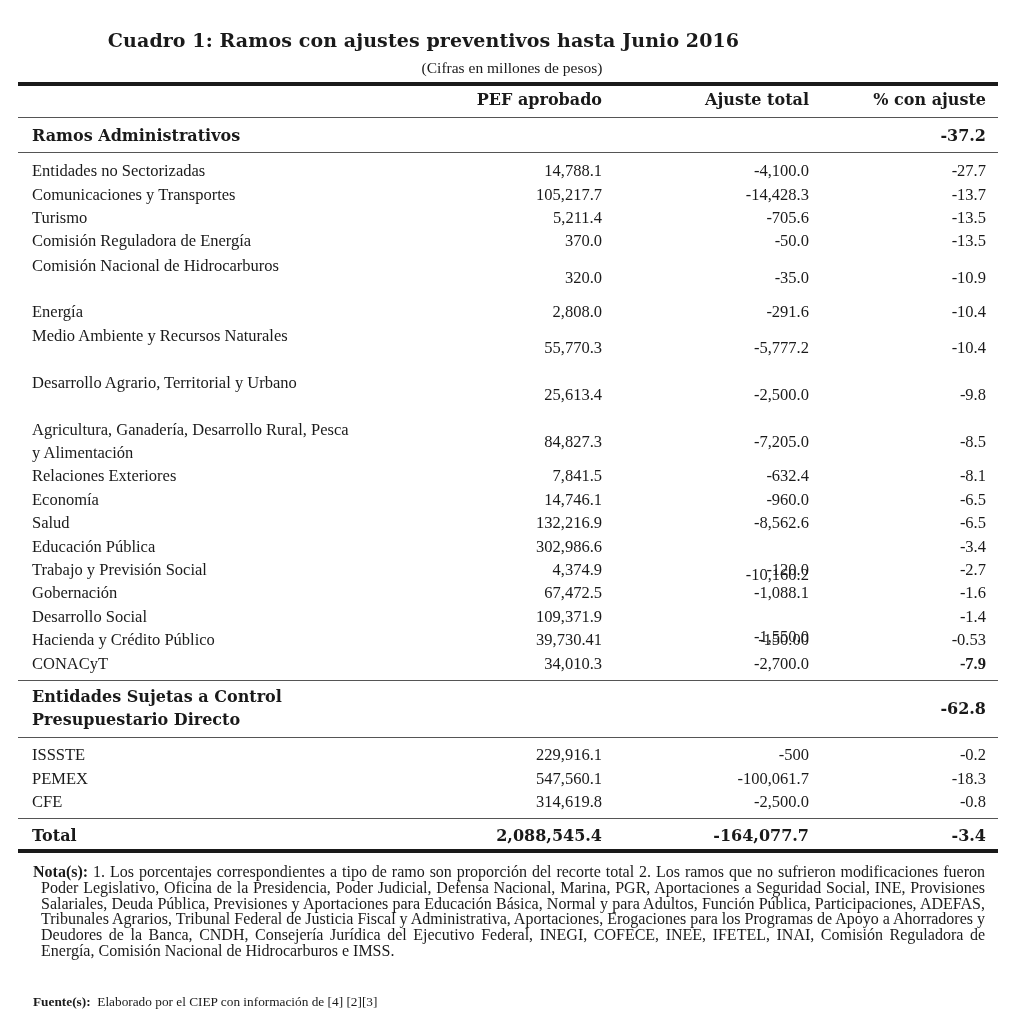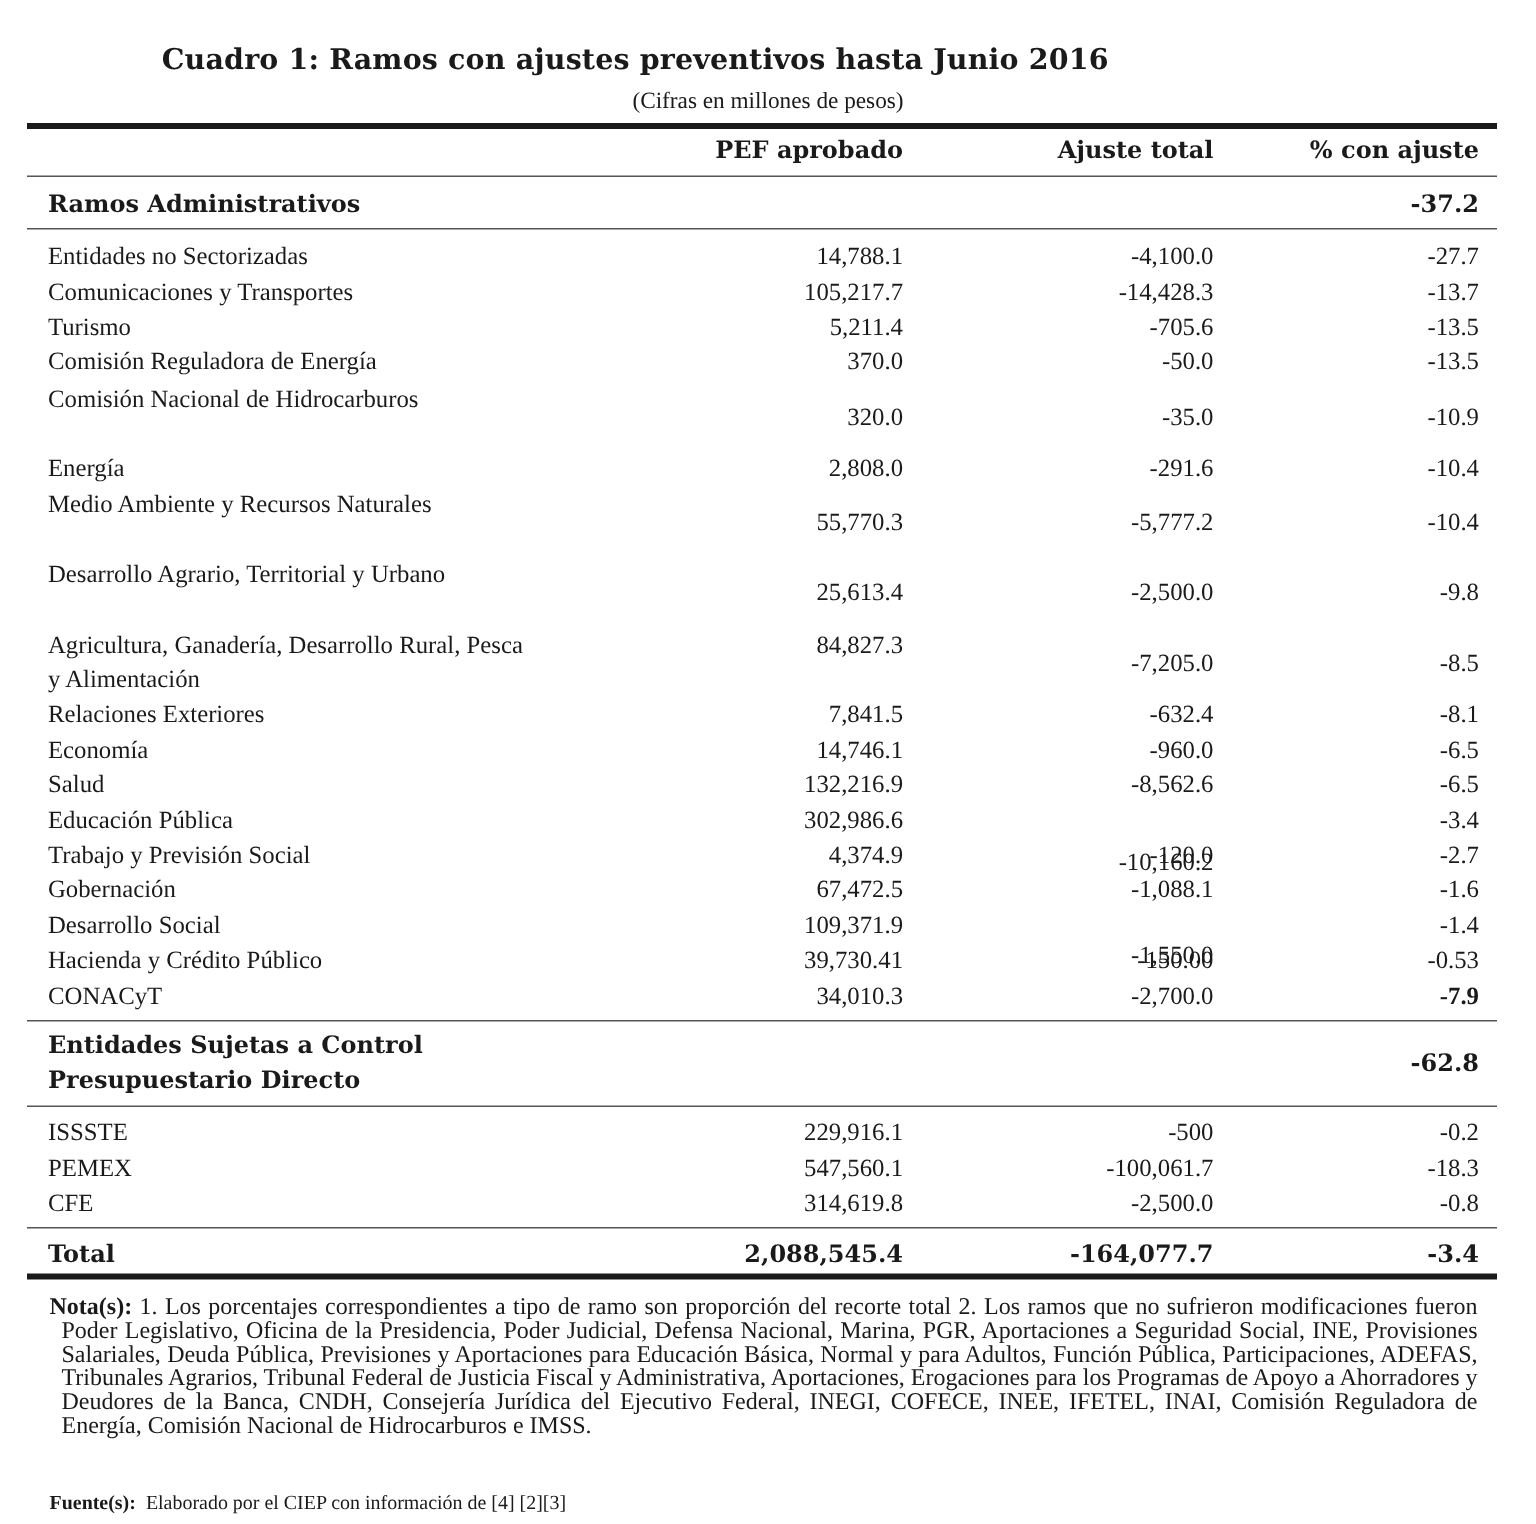--- a/index.html
+++ b/index.html
@@ -107,21 +107,21 @@
         <span class="c3" style="top: 12px; line-height: 23px;">-10.4</span>
       </div>
       <div class="row" style="top: 371px;">
         <span class="c0">Desarrollo Agrario, Territorial y Urbano</span>
         <span class="c1" style="top: 12px; line-height: 23px;">25,613.4</span>
         <span class="c2" style="top: 12px; line-height: 23px;">-2,500.0</span>
         <span class="c3" style="top: 12px; line-height: 23px;">-9.8</span>
       </div>
       <div class="row" style="top: 418px;">
         <span class="c0">Agricultura, Ganadería, Desarrollo Rural, Pesca y Alimentación</span>
-        <span class="c1" style="top: 0; line-height: 23px; text-align: center;">84,827.3</span>
+        <span class="c1" style="top: 12px; line-height: 23px; text-align: center;">84,827.3</span>
         <span class="c2" style="top: 12px; line-height: 23px;">-7,205.0</span>
         <span class="c3" style="top: 12px; line-height: 23px;">-8.5</span>
       </div>
       <div class="row" style="top: 464px;">
         <span class="c0">Relaciones Exteriores</span>
         <span class="c1" style="top: 0px; line-height: 23px;">7,841.5</span>
         <span class="c2" style="top: 0px; line-height: 23px;">-632.4</span>
         <span class="c3" style="top: 0px; line-height: 23px;">-8.1</span>
       </div>
       <div class="row" style="top: 488px;">

